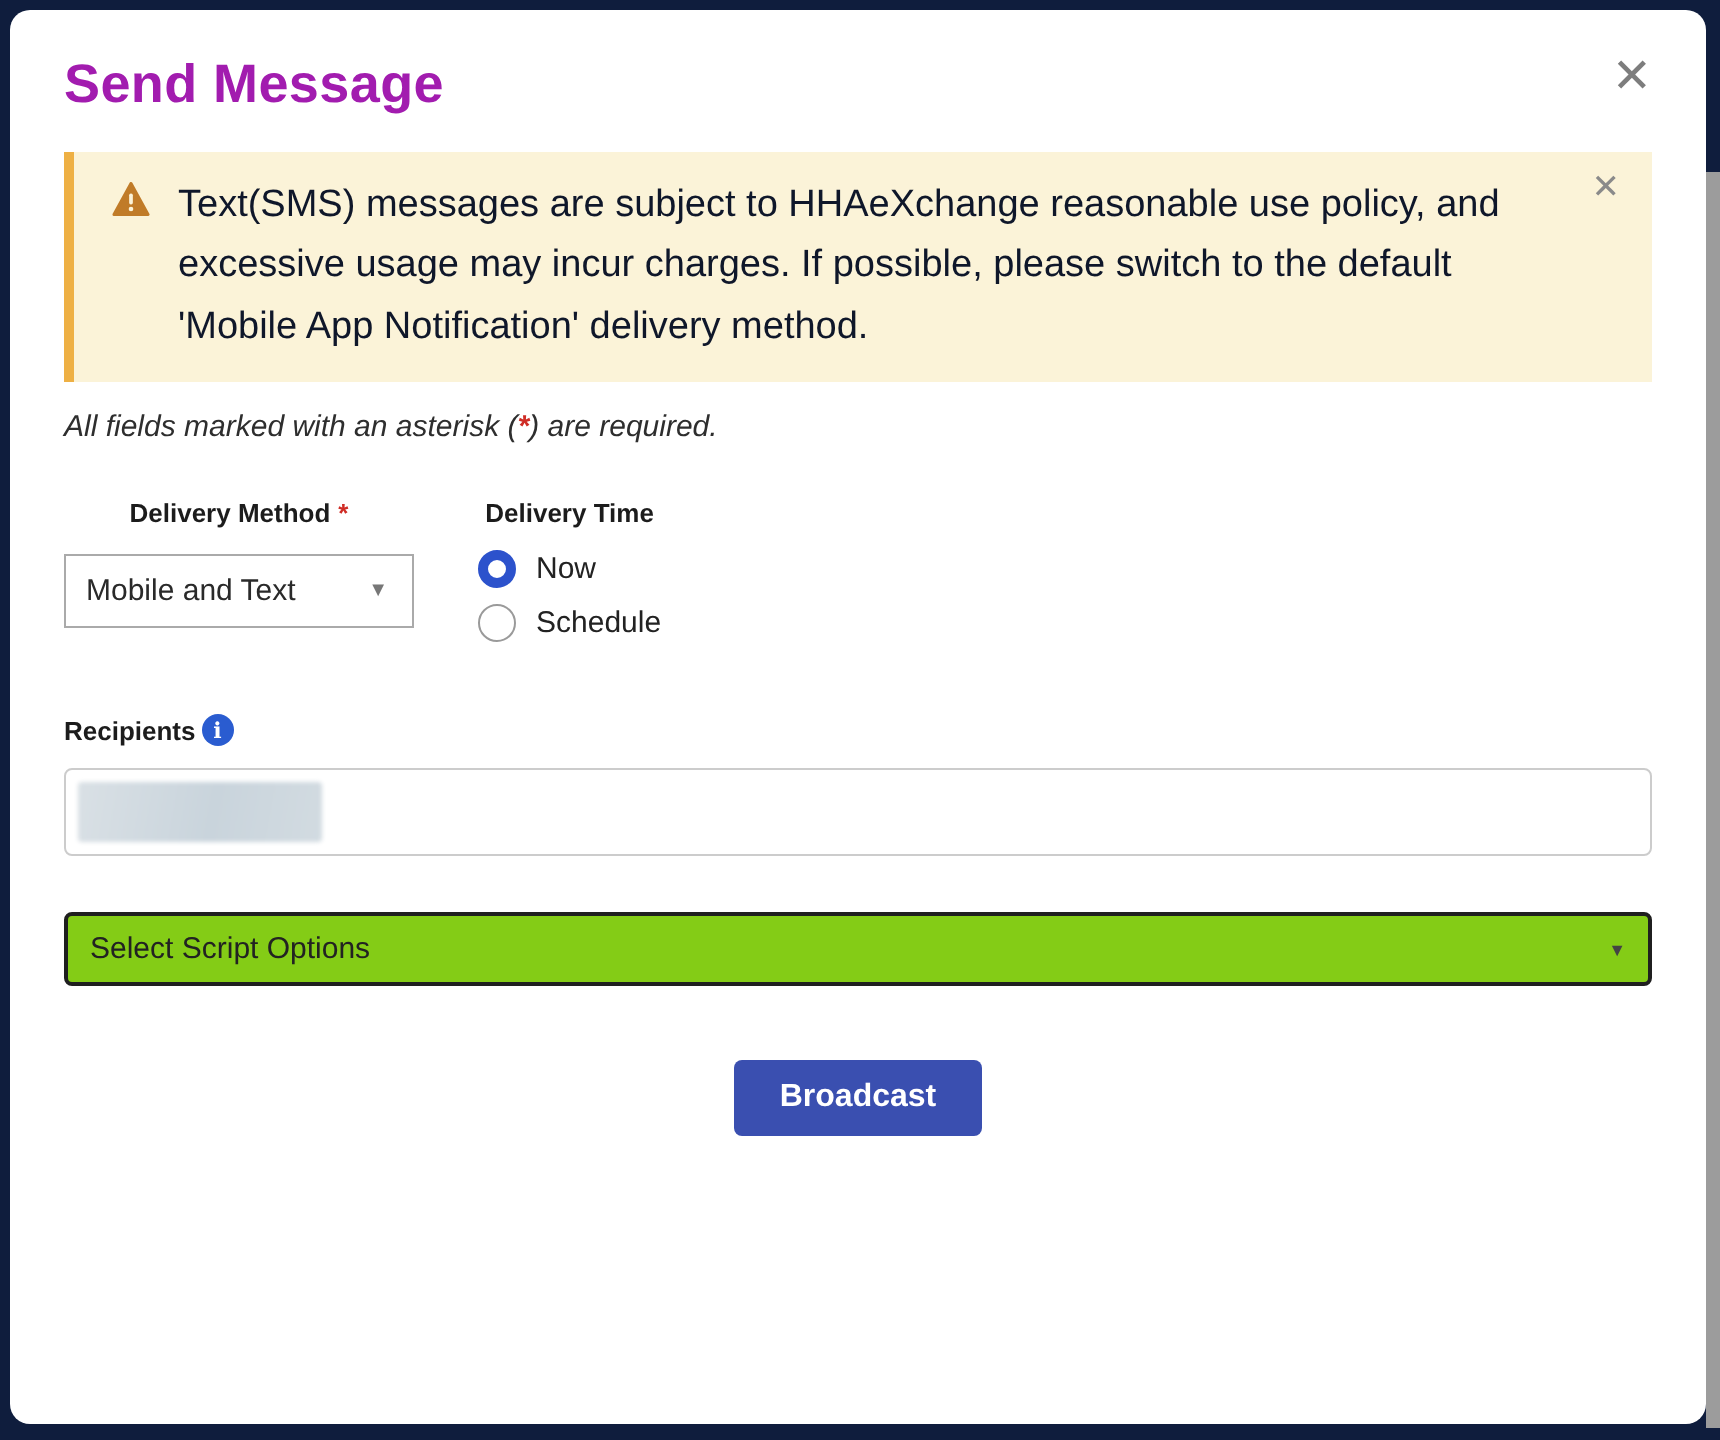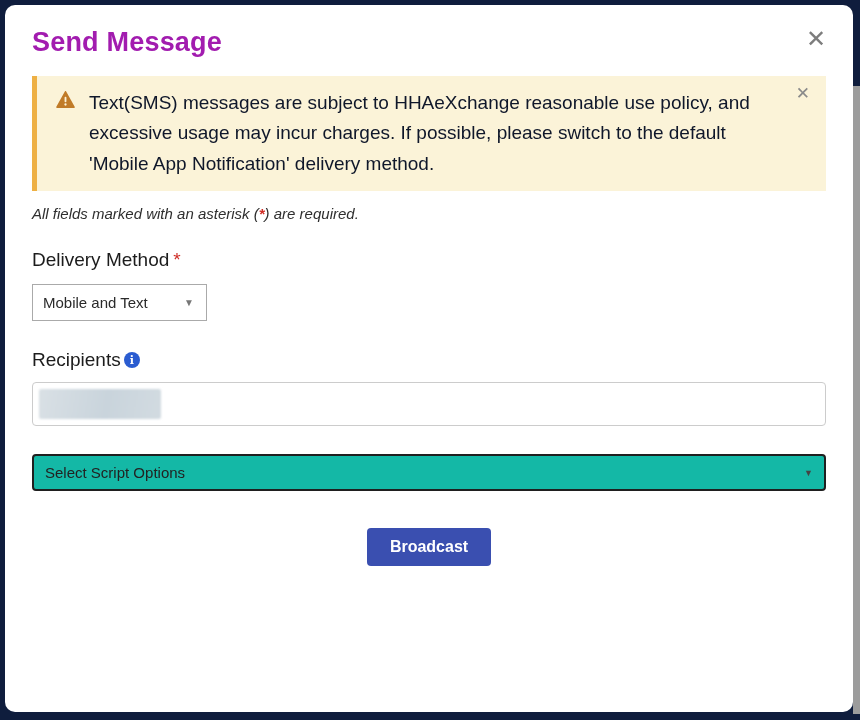--- a/index.html
+++ b/index.html
@@ -71,23 +71,24 @@
     margin-top: 14px;
     font-style: italic;
     font-size: 15px;
     color: #2e2e2e;
   }
   .star { color: #cf2d26; font-weight: 700; }
   .label-star { color: #cf2d26; margin-left: 4px; }
   
   .form-row { display: flex; margin-top: 27px; }
   .field-label {
-    font-weight: 400;
-    font-size: 19px;
+    font-weight: 700;
+    font-size: 13px;
     color: #1c1c1c;
+    text-align: center;
   }
   .dm-col { width: 175px; }
   .dm-select {
     margin-top: 13px;
     height: 37px;
     border: 1px solid #aaaaaa;
     border-radius: 0;
     display: flex;
     align-items: center;
     justify-content: space-between;
@@ -151,21 +152,21 @@
     height: 37px;
     border: 2px solid #1f1f1f;
     border-radius: 4px;
     display: flex;
     align-items: center;
     justify-content: space-between;
     padding: 0 11px;
     font-size: 15px;
     color: #222222;
     cursor: pointer;
-    background: #14b8a6;
+    background: #84cc16;
   }
   .script-select .caret { font-size: 9px; color: #444444; }
   
   .message-area {
     margin-top: 11px;
     width: 100%;
     height: 110px;
     border: 1px solid #c9c9c9;
     border-radius: 4px;
     padding: 10px 12px;
@@ -219,20 +220,33 @@
   <div class="required-note"><span>All fields marked with an asterisk (</span><span class="star">*</span><span>) are required.</span></div>
 
   <div class="form-row">
     <div class="dm-col">
       <div class="field-label"><span>Delivery Method</span><span class="label-star">*</span></div>
       <div class="dm-select">
         <span>Mobile and Text</span>
         <span class="caret">▼</span>
       </div>
     </div>
+    <div class="dt-col">
+      <div class="field-label">Delivery Time</div>
+      <div class="radio-group">
+        <div class="radio-row">
+          <span class="radio selected"></span>
+          <span class="radio-label">Now</span>
+        </div>
+        <div class="radio-row">
+          <span class="radio unselected"></span>
+          <span class="radio-label">Schedule</span>
+        </div>
+      </div>
+    </div>
   </div>
 
   <div class="section">
     <div class="label-with-icon">
       <span class="field-label">Recipients</span>
       <span class="info-icon">i</span>
     </div>
     <div class="recipients-box">
       <div class="recipient-chip"></div>
     </div>

